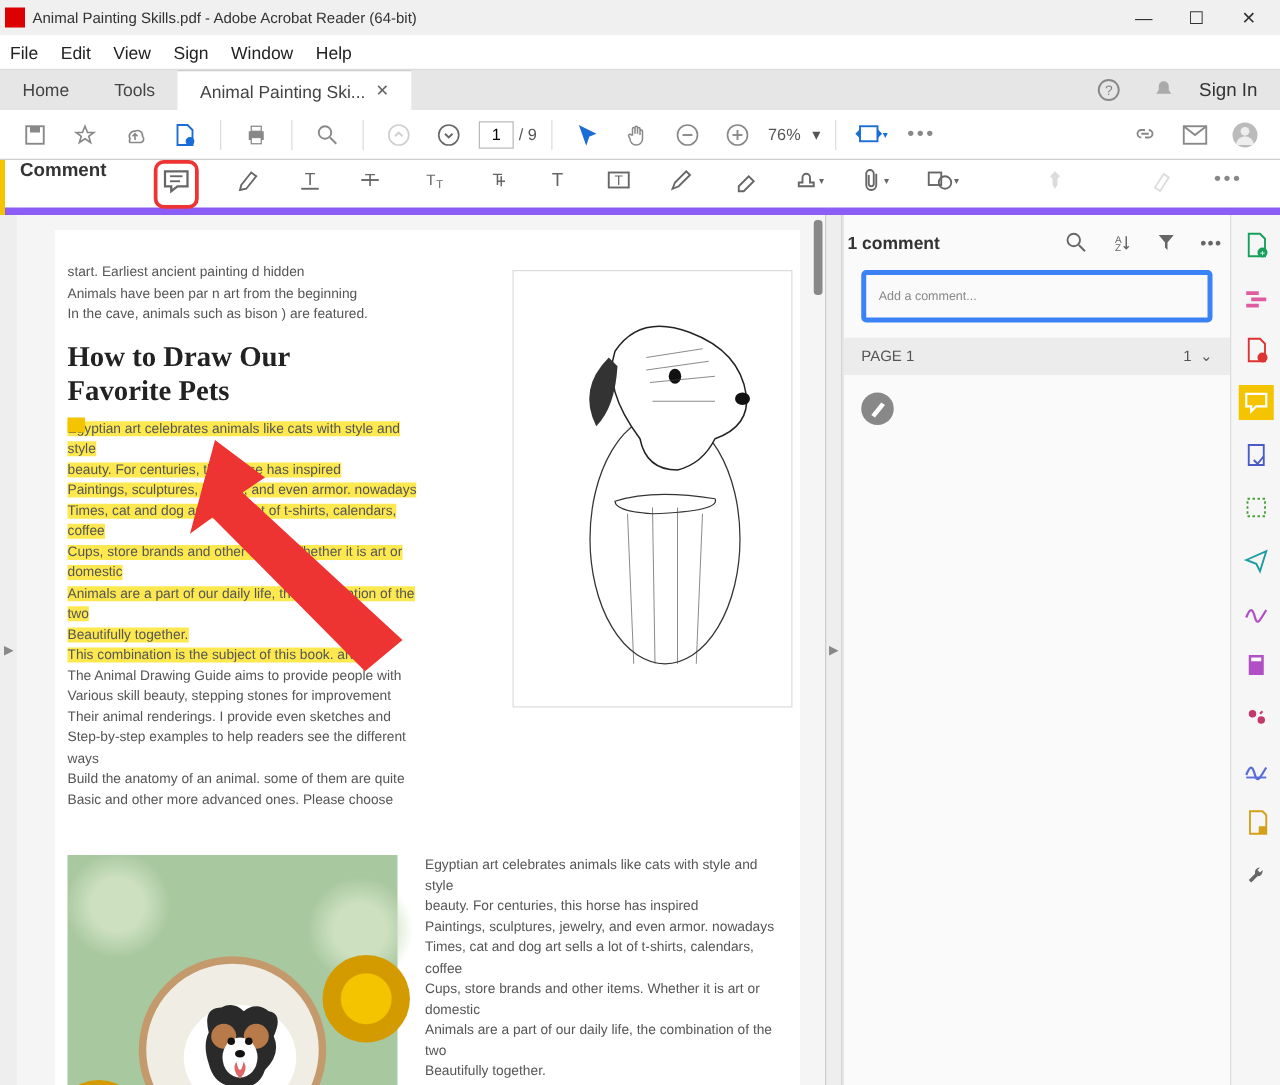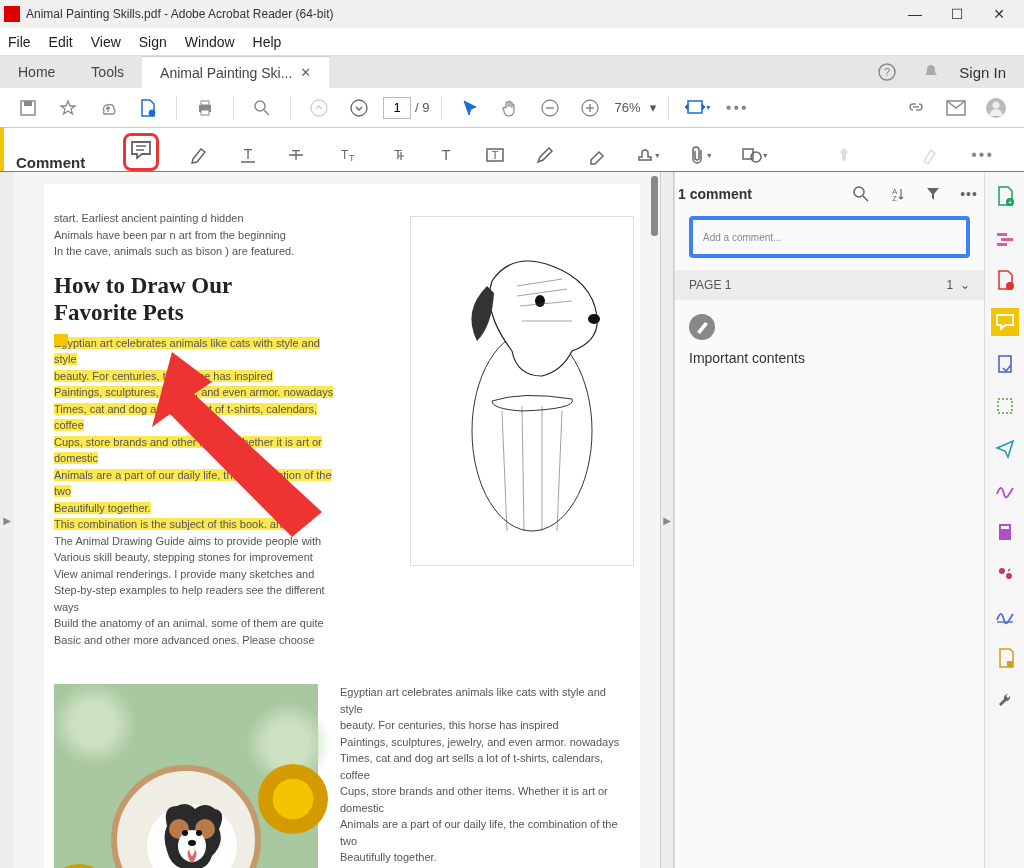--- a/index.html
+++ b/index.html
@@ -16,21 +16,21 @@
 .tabbar .tab .tab-close { margin-left: 8px; font-size: 13px; color: #666; }
 .tabbar .spacer { flex: 1; }
 .tabbar .right { display: flex; align-items: center; gap: 12px; padding-right: 18px; }
 .toolbar { height: 40px; border-bottom: 1px solid #ccc; display: flex; align-items: center; padding: 0 12px; gap: 8px; }
 .tool-btn { width: 32px; height: 32px; display: flex; align-items: center; justify-content: center; color: #555; }
 .tool-btn.blue svg { stroke: #1a6dd6; fill: #1a6dd6; }
 .tool-sep { width: 1px; height: 24px; background: #ddd; margin: 0 4px; }
 .page-ind { display: flex; align-items: center; font-size: 13px; color: #555; gap: 4px; }
 .page-ind input { width: 28px; height: 22px; text-align: center; border: 1px solid #bbb; font-size: 13px; }
 .zoom { display: flex; align-items: center; font-size: 13px; color: #555; gap: 2px; }
-.comment-bar { height: 44px; border-bottom: 1px solid #8b5cf6; display: flex; align-items: flex-end; padding: 0 12px; gap: 30px; }
+.comment-bar { height: 44px; border-bottom: 6px solid #8b5cf6; display: flex; align-items: flex-start; padding: 0 12px; gap: 30px; }
 .comment-bar .yellow-stripe { position: absolute; left: 0; width: 4px; height: 44px; background: #f5c400; }
 .comment-bar .label { font-size: 15px; font-weight: 600; color: #333; margin-left: 4px; margin-right: 8px; }
 .comment-bar .highlighted-tool { border: 3px solid #e33; border-radius: 8px; padding: 4px; }
 .comment-bar .ct-btn { width: 32px; height: 32px; display: flex; align-items: center; justify-content: center; color: #666; }
 .comment-bar .spacer { flex: 1; }
 .close-btn { border: 1.5px solid #999; border-radius: 18px; padding: 4px 16px; font-size: 14px; color: #333; background: #a3a3a3; }
 .main { display: flex; height: calc(868px - 28px - 28px - 32px - 40px - 44px); }
 .doc-area { flex: 1; background: #f5f5f5; position: relative; overflow: hidden; display: flex; }
 .doc-page { background: #fff; margin: 12px 20px 0 30px; width: 600px; padding: 26px 10px 10px 10px; position: relative; font-size: 11px; color: #555; line-height: 1.5; }
 .doc-page .intro { width: 280px; font-size: 11px; }
@@ -333,21 +333,21 @@
         <span class="hl">Egyptian art celebrates animals like cats with style and style</span><br>
         <span class="hl">beauty. For centuries, this horse has inspired</span><br>
         <span class="hl">Paintings, sculptures, jewelry, and even armor. nowadays</span><br>
         <span class="hl">Times, cat and dog art sells a lot of t-shirts, calendars, coffee</span><br>
         <span class="hl">Cups, store brands and other items. Whether it is art or domestic</span><br>
         <span class="hl">Animals are a part of our daily life, the combination of the two</span><br>
         <span class="hl">Beautifully together.</span><br>
         <span class="hl">This combination is the subject of this book. artist's</span><br>
         <span>The Animal Drawing Guide aims to provide people with</span><br>
         <span>Various skill beauty, stepping stones for improvement</span><br>
-        <span>View animal renderings. I provide many sketches and</span><br>
+        <span>Their animal renderings. I provide even sketches and</span><br>
         <span>Step-by-step examples to help readers see the different ways</span><br>
         <span>Build the anatomy of an animal. some of them are quite</span><br>
         <span>Basic and other more advanced ones. Please choose</span>
       </div>
 
       <div class="img-dog">
         <svg class="sketch-dog" viewBox="0 0 200 320">
           <ellipse cx="110" cy="200" rx="60" ry="100" fill="#fff" stroke="#333" stroke-width="1"></ellipse>
           <path d="M90 120 Q60 80 70 50 Q90 20 130 35 Q170 50 175 85 Q178 110 150 120 Q140 140 120 145 Q95 145 90 120Z" fill="#fff" stroke="#222" stroke-width="1.2"></path>
           <path d="M65 55 Q40 80 55 110 Q70 95 72 62Z" fill="#333"></path>
@@ -438,21 +438,20 @@
     <div class="page-sep">
       <span>PAGE 1</span>
       <span><span>1</span> &nbsp;⌄</span>
     </div>
     <div class="comment-item">
       <div class="avatar">
         <svg width="16" height="16">
             <path d="M3 13l8-10 3 2-8 10z" fill="#fff"></path>
           </svg>
       </div>
-      <div class="content">Important contents</div>
     </div>
   </div>
 
   <div class="right-tools">
     <div class="rt">
         <svg width="20" height="22">
           <path d="M4 2h9l4 4v14H4z" fill="none" stroke="#17a05c" stroke-width="1.5"></path>
           <circle cx="15" cy="17" r="4" fill="#17a05c"></circle>
           <text x="15" y="20" text-anchor="middle" font-size="7" fill="#fff">+</text>
         </svg>

